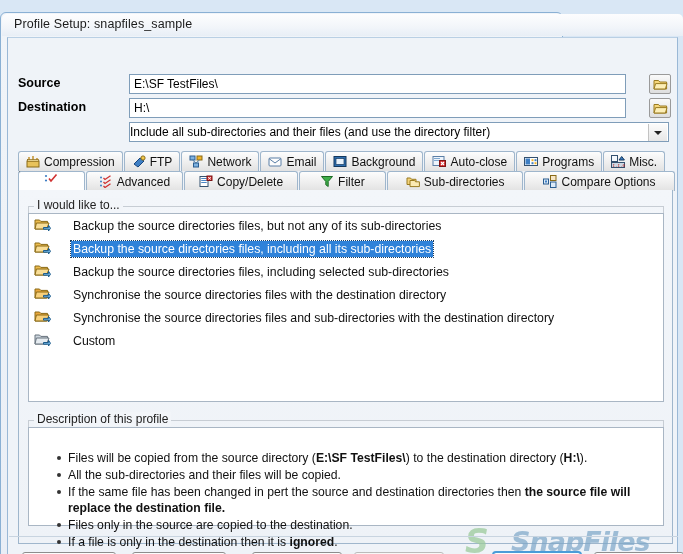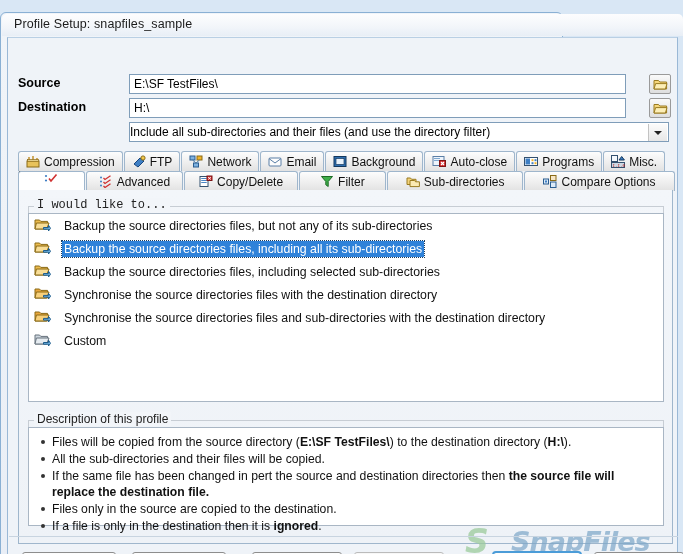--- a/index.html
+++ b/index.html
@@ -103,34 +103,34 @@
     position:absolute;box-sizing:border-box;
     border:1px solid #c7cdd4;
   }
   .listbox{
     position:absolute;box-sizing:border-box;
     background:#ffffff;border:1px solid #a9b6c4;
     overflow:hidden;
   }
   .litem{
     position:relative;height:23px;display:flex;align-items:center;
-    padding-left:5px;gap:11px;font-size:12.3px;color:#111;white-space:nowrap;
+    padding-left:5px;gap:20px;font-size:12.3px;color:#111;white-space:nowrap;
   }
   .litem .txt{padding:1px 2px;}
   .litem.sel .txt{
     background:#2f82d9;color:#ffffff;
     outline:1px dotted #1b3d60;
   }
   .desc{
     position:absolute;box-sizing:border-box;
     background:#ffffff;border:1px solid #a9b6c4;
     padding:6px 8px 4px 8px;
     font-size:12.2px;line-height:16px;color:#111;
   }
-  .desc ul{margin:0;padding:0 0 0 15px;list-style:none;}
+  .desc ul{margin:16px;padding:0 0 0 15px;list-style:none;}
   .desc li{position:relative;margin:0 0 1px 0;}
   .desc li:before{
     content:"";position:absolute;left:-11px;top:6px;
     width:4px;height:4px;border-radius:50%;background:#333;
   }
   
   .btnbar{position:absolute;left:0;top:508px;width:671px;height:40px;}
   .btn{
     position:absolute;box-sizing:border-box;height:26px;
     background:linear-gradient(180deg,#fdfdfd 0%,#f0f0f0 48%,#dddddd 52%,#d2d2d2 100%);
@@ -355,21 +355,21 @@
             </svg>
           </span>
           <span>Compare Options</span>
         </div>
       </div>
     </div>
 
     <div class="tabpage"></div>
 
     <div class="groupframe" style="left:20px;top:168px;width:636px;height:196px;"></div>
-    <div class="group-label" style="left:26px;top:160px;font-family:Liberation Mono, monospace;">I would like to...</div>
+    <div class="group-label" style="left:26px;top:160px;">I would like to...</div>
 
     <div class="listbox" style="left:20px;top:175px;width:636px;height:189px;">
 
       <div class="litem">
         <span>
           <svg width="17" height="15" viewBox="0 0 17 15">
             <path d="M1 3 L5.5 3 L6.8 4.4 L13.5 4.4 L13.5 12 L1 12 Z" fill="#edbc4e" stroke="#8a6a16"></path>
             <path d="M2.4 6 L15 6 L12.7 12 L1 12 Z" fill="#f8dd96" stroke="#8a6a16"></path>
             <path d="M9.5 10.5 L14.5 10.5 L14.5 8.2 L16.5 11.3 L14.5 14 L14.5 12.2 L9.5 12.2 Z" fill="#74b8e8" stroke="#1f5d8c"></path>
           </svg>

